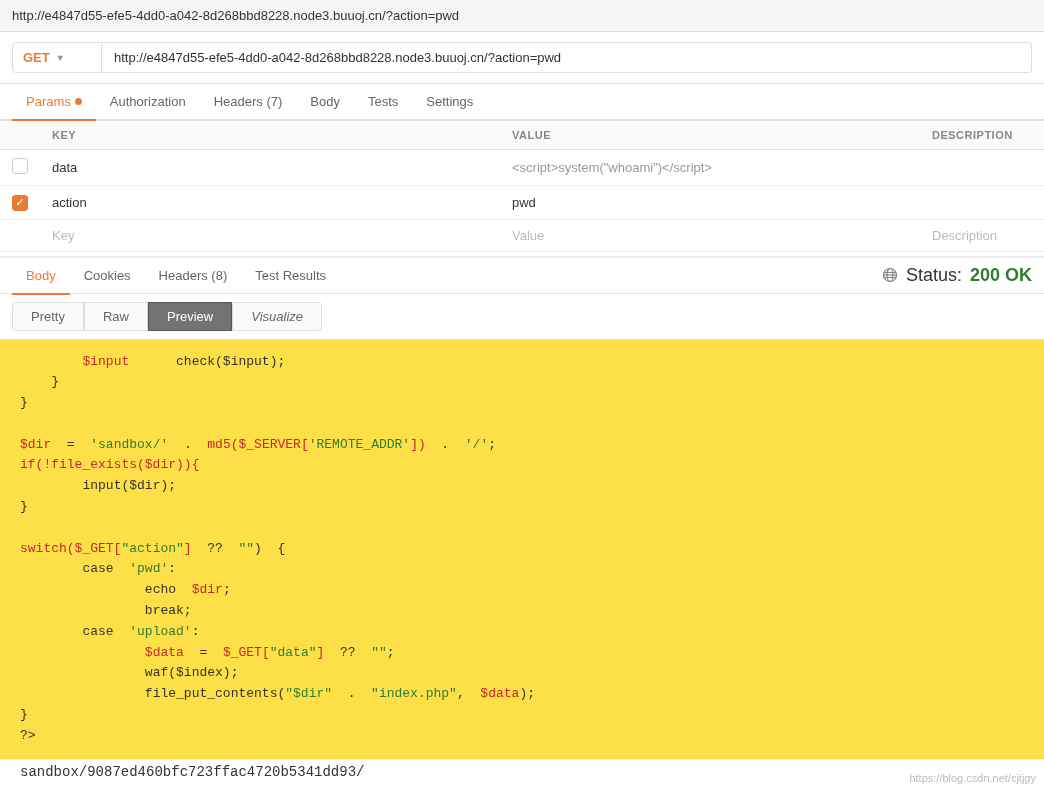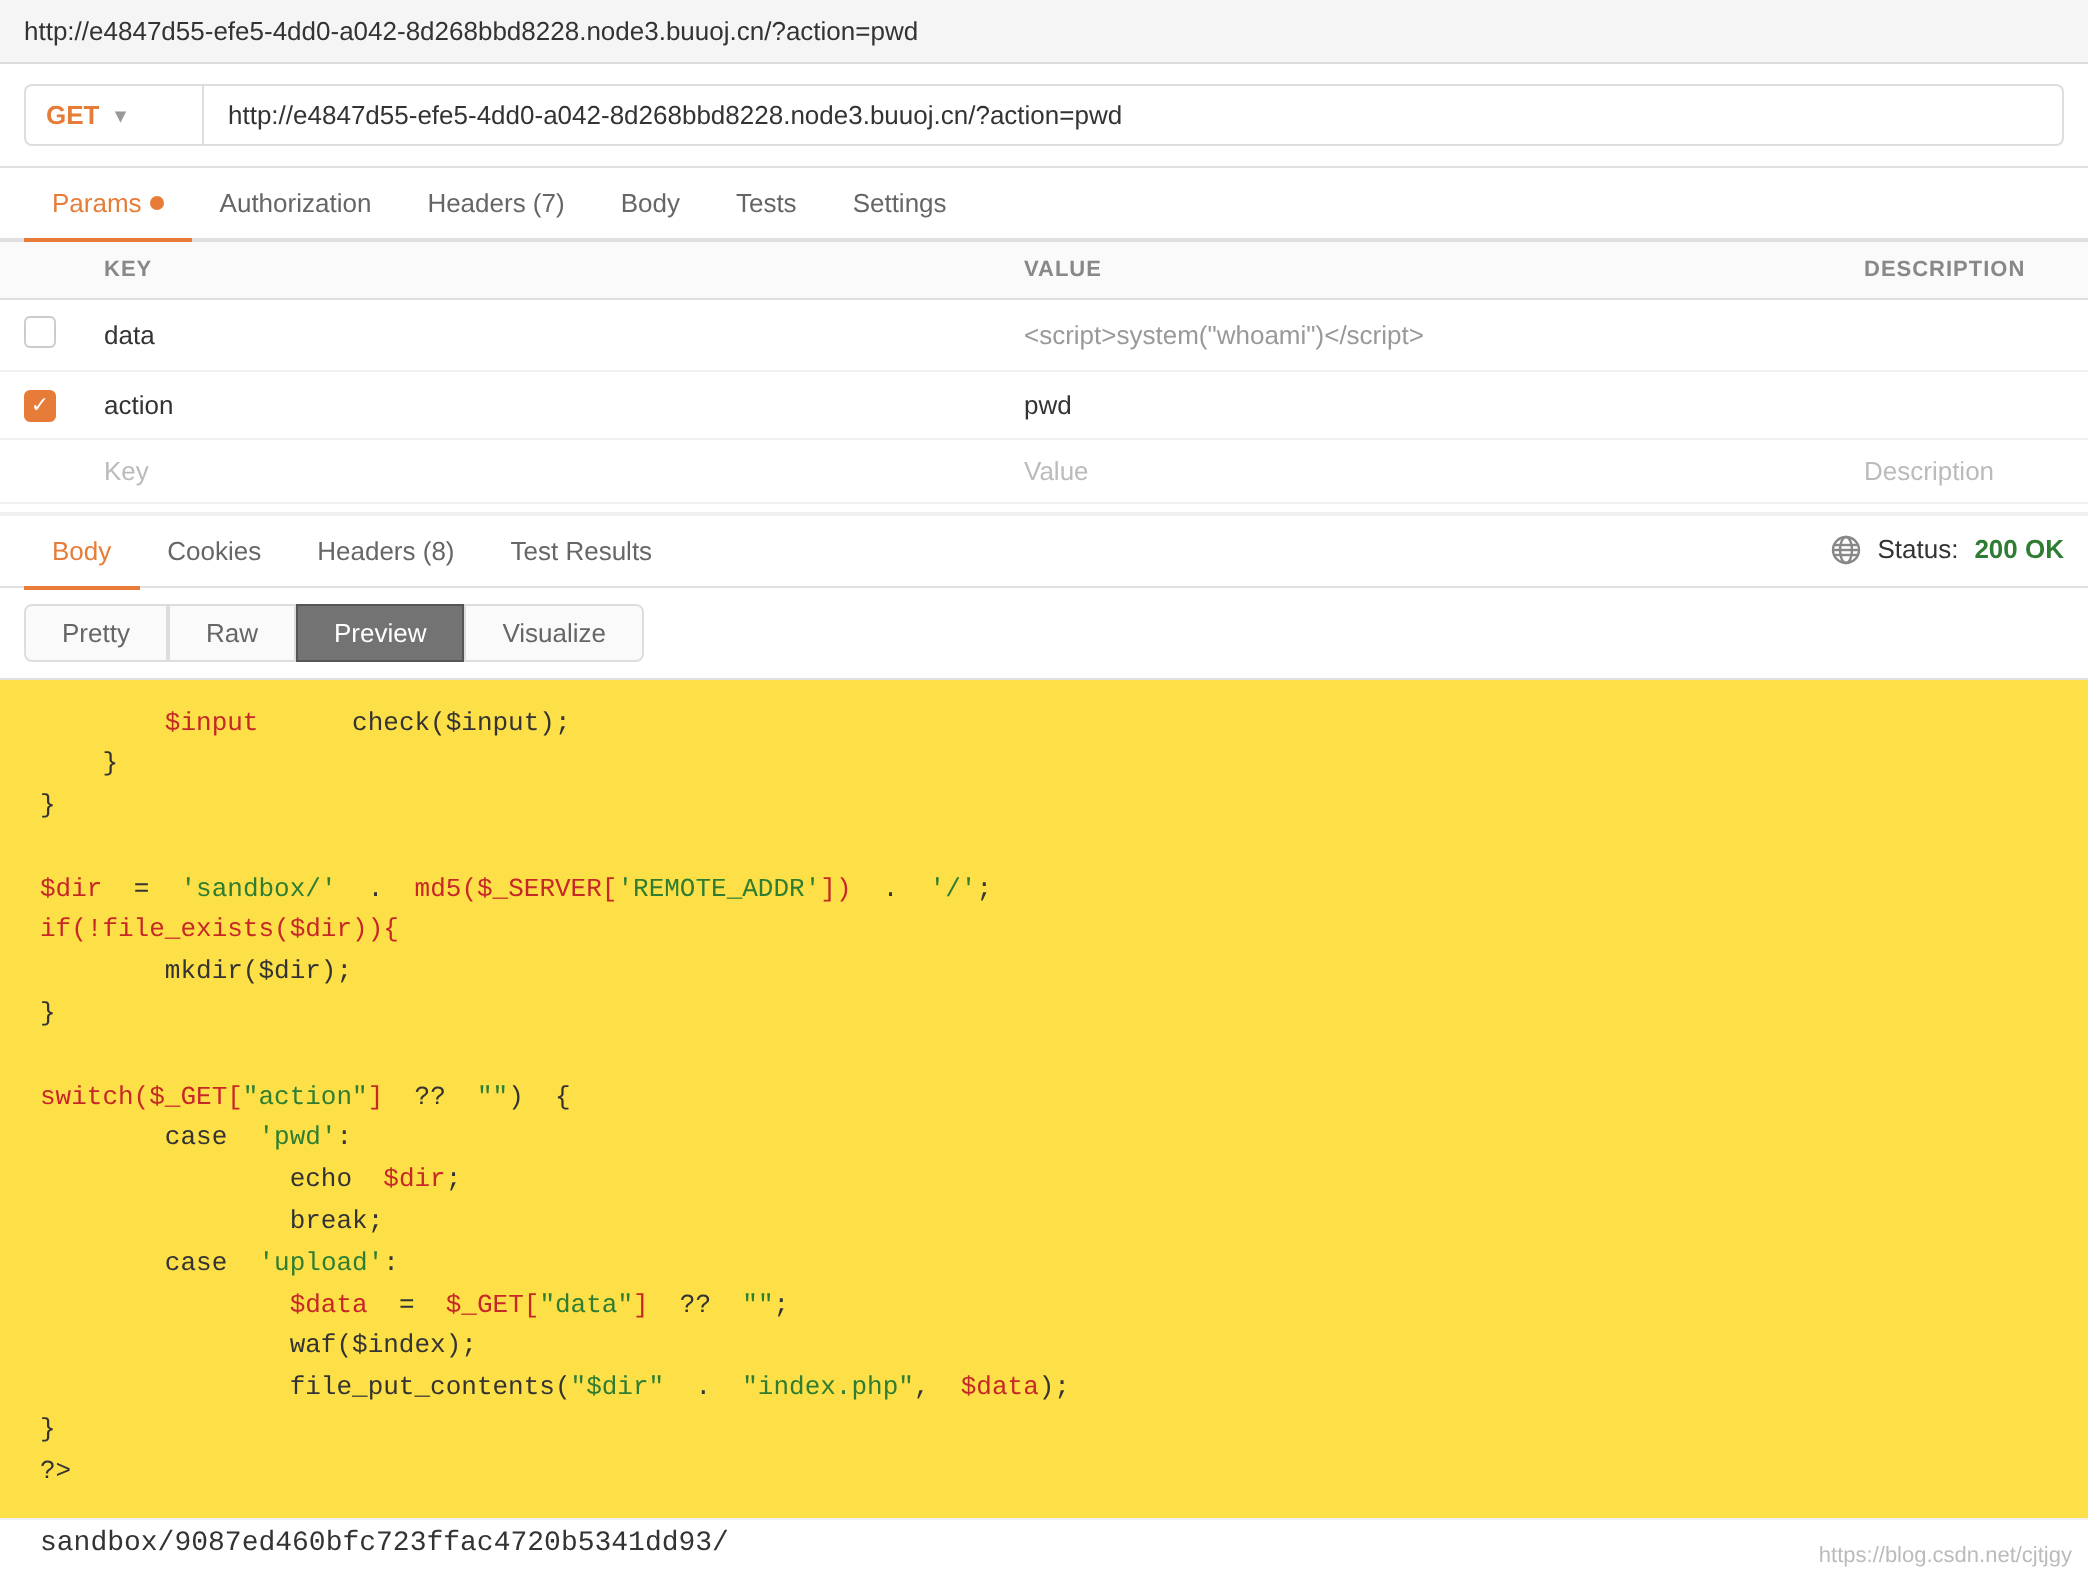--- a/index.html
+++ b/index.html
@@ -176,23 +176,23 @@
       display: flex;
       align-items: center;
       border-top: 2px solid #f0f0f0;
       border-bottom: 1px solid #e0e0e0;
       padding: 0 12px;
     }
 
     .response-right {
       margin-left: auto;
       display: flex;
-      align-items: flex-start;
+      align-items: center;
       gap: 8px;
-      font-size: 13px;
+      font-size: 18px;
     }
 
     .status-200 {
       color: #2e7d32;
       font-weight: 600;
     }
 
     
     .format-tabs {
       display: flex;
@@ -209,20 +209,21 @@
       border: 1px solid #ddd;
       background: #fafafa;
     }
 
     .format-tab:first-child {
       border-radius: 4px 0 0 4px;
     }
 
     .format-tab:last-child {
       border-radius: 0 4px 4px 0;
+      font-style: italic;
     }
 
     .format-tab.active {
       background: #737373;
       color: #fff;
       border-color: #555;
     }
 
     
     .code-area {
@@ -364,21 +365,21 @@
   <div class="format-tab">Visualize</div>
 </div>
 
 <div class="code-area">
   <span class="code-line">        <span style="color:#c62828;">$input</span>      <span style="color:#333;">check($input);</span></span>
   <span class="code-line">    }</span>
   <span class="code-line">}</span>
   <span class="code-line">&nbsp;</span>
   <span class="code-line"><span style="color:#c62828;">$dir</span>  <span style="color:#333;">=</span>  <span style="color:#2e7d32;">'sandbox/'</span>  <span style="color:#333;">.</span>  <span style="color:#c62828;">md5($_SERVER[</span><span style="color:#2e7d32;">'REMOTE_ADDR'</span><span style="color:#c62828;">])</span>  <span style="color:#333;">.</span>  <span style="color:#2e7d32;">'/'</span><span style="color:#333;">;</span></span>
   <span class="code-line"><span style="color:#c62828;">if(!file_exists($dir)){</span></span>
-  <span class="code-line">        <span style="color:#333;">mkdir($dir);</span></span>
+  <span class="code-line">        <span style="color:#333;">input($dir);</span></span>
   <span class="code-line">}</span>
   <span class="code-line">&nbsp;</span>
   <span class="code-line"><span style="color:#c62828;">switch($_GET[</span><span style="color:#2e7d32;">"action"</span><span style="color:#c62828;">]</span>  <span style="color:#333;">??</span>  <span style="color:#2e7d32;">""</span><span style="color:#333;">)  {</span></span>
   <span class="code-line">        <span style="color:#333;">case</span>  <span style="color:#2e7d32;">'pwd'</span><span style="color:#333;">:</span></span>
   <span class="code-line">                <span style="color:#333;">echo</span>  <span style="color:#c62828;">$dir</span><span style="color:#333;">;</span></span>
   <span class="code-line">                <span style="color:#333;">break;</span></span>
   <span class="code-line">        <span style="color:#333;">case</span>  <span style="color:#2e7d32;">'upload'</span><span style="color:#333;">:</span></span>
   <span class="code-line">                <span style="color:#c62828;">$data</span>  <span style="color:#333;">=</span>  <span style="color:#c62828;">$_GET[</span><span style="color:#2e7d32;">"data"</span><span style="color:#c62828;">]</span>  <span style="color:#333;">??</span>  <span style="color:#2e7d32;">""</span><span style="color:#333;">;</span></span>
   <span class="code-line">                <span style="color:#333;">waf($index);</span></span>
   <span class="code-line">                <span style="color:#333;">file_put_contents(</span><span style="color:#2e7d32;">"$dir"</span>  <span style="color:#333;">.</span>  <span style="color:#2e7d32;">"index.php"</span><span style="color:#333;">,</span>  <span style="color:#c62828;">$data</span><span style="color:#333;">);</span></span>

